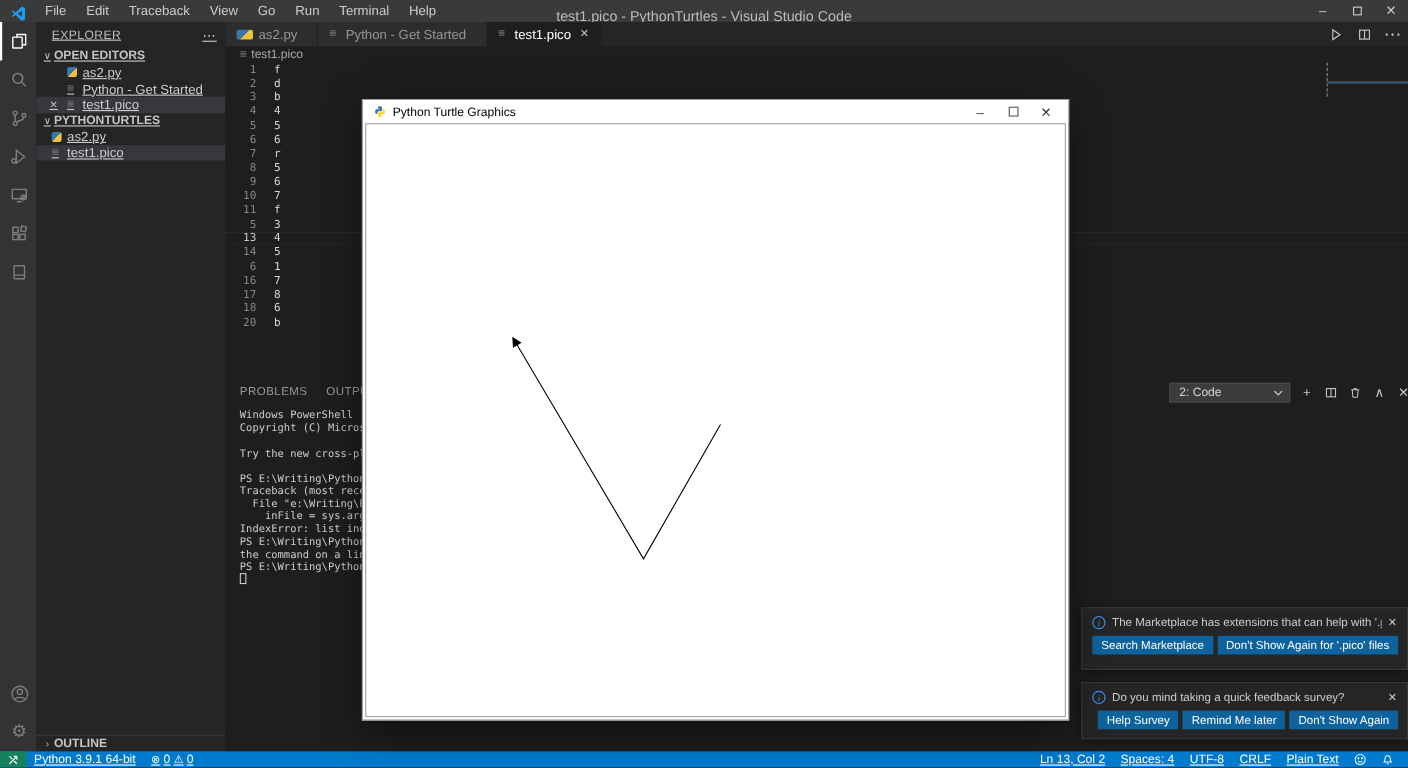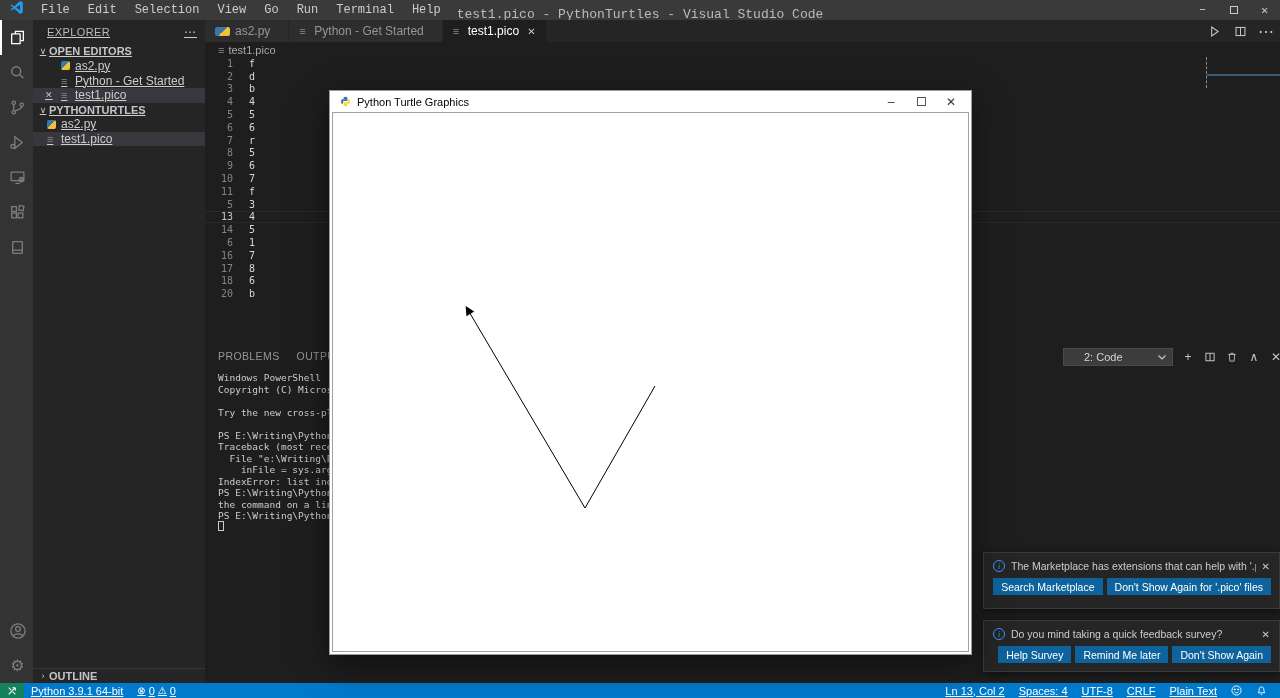--- a/index.html
+++ b/index.html
@@ -5,21 +5,21 @@
   * { margin:0; padding:0; box-sizing:border-box; cursor:default; user-select:none; }
   html,body { background:#111; }
   .screen {
     position:relative; width:1280px; height:698px; overflow:hidden;
     background:#1e1e1e; font-family:"Liberation Sans", sans-serif; color:#cccccc;
   }
   svg { display:block; }
 
   
   .titlebar { position:absolute; left:0; top:0; width:1280px; height:20px;
-    background:#3a3a3b; display:flex; align-items:flex-start; font-size:12px; color:#cccccc;font-family:Liberation Mono, monospace; }
+    background:#3a3a3b; display:flex; align-items:flex-end; font-size:12px; color:#cccccc; }
   .vs-logo { margin:0 8px 0 9px; }
   .menu-item { padding:0 9px; height:20px; display:flex; align-items:center; }
   .tb-title { position:absolute; left:50%; top:4px; transform:translateX(-50%);
     height:20px; display:flex; align-items:center; font-size:13px; color:#bbbbbb; white-space:nowrap; }
   .win-controls { position:absolute; right:0; top:0; height:20px; display:flex; }
   .win-btn { width:31px; height:20px; display:flex; align-items:center; justify-content:center; color:#cccccc; font-size:12px; }
   .restore-glyph { width:8px; height:8px; border:1px solid #cccccc; }
 
   
   .activitybar { position:absolute; left:0; top:20px; width:33px; height:663px;
@@ -76,21 +76,21 @@
   .code-line.active { box-shadow: inset 0 1px 0 rgba(255,255,255,0.05), inset 0 -1px 0 rgba(255,255,255,0.05); }
   .deco-vline { position:absolute; left:1001px; top:37px; height:31px; width:0; border-left:1px dashed #8a8a8a; }
   .deco-hline { position:absolute; left:1002px; top:54px; width:73px; height:2px; background:#3d5a73; }
 
   
   .panel { position:absolute; left:205px; top:345px; width:1075px; height:338px; background:#1e1e1e; }
   .panel-tabs { position:absolute; left:13px; top:0; height:21px; display:flex; align-items:center; gap:17px; }
   .panel-tab { font-size:10.5px; letter-spacing:0.4px; color:#969696; white-space:nowrap; }
   .term-select { position:absolute; left:858px; top:3px; width:110px; height:18px; background:#3c3c3c;
     border:1px solid #4a4a4a; display:flex; align-items:center; font-size:11px; color:#d4d4d4; }
-  .term-select .lbl { flex:1; padding-left:20px; }
+  .term-select .lbl { flex:1; padding-left:8px; }
   .term-select .chev { padding-right:6px; color:#c5c5c5; }
   .panel-actions { position:absolute; left:972px; top:3px; height:18px; display:flex; align-items:center; color:#c5c5c5; }
   .pa-btn { width:22px; height:18px; display:flex; align-items:center; justify-content:center; font-size:12px; }
   .terminal { position:absolute; left:13px; top:27px; font-family:"DejaVu Sans Mono", monospace;
     font-size:9.5px; color:#cccccc; }
   .tline { height:11.5px; white-space:pre; }
   .term-cursor { position:absolute; left:13px; top:176px; width:6px; height:10px; border:1px solid #cccccc; }
 
   
   .turtle-window { position:absolute; left:329px; top:90px; width:643px; height:565px;
@@ -137,21 +137,21 @@
       <svg width="15" height="15" viewBox="0 0 15 15">
           <path fill="#1f9cf0" d="M11 1 L5.2 6.4 L2.6 4.6 L1.5 5.2 L4.1 7.5 L1.5 9.8 L2.6 10.4 L5.2 8.6 L11 14 L13.8 12.6 V2.4 Z M11 4.7 V10.3 L7.2 7.5 Z"></path>
         </svg>
     </span>
     <div style="display:flex;">
 
         <span class="menu-item">File</span>
 
         <span class="menu-item">Edit</span>
 
-        <span class="menu-item">Selection</span>
+        <span class="menu-item">Traceback</span>
 
         <span class="menu-item">View</span>
 
         <span class="menu-item">Go</span>
 
         <span class="menu-item">Run</span>
 
         <span class="menu-item">Terminal</span>
 
         <span class="menu-item">Help</span>

